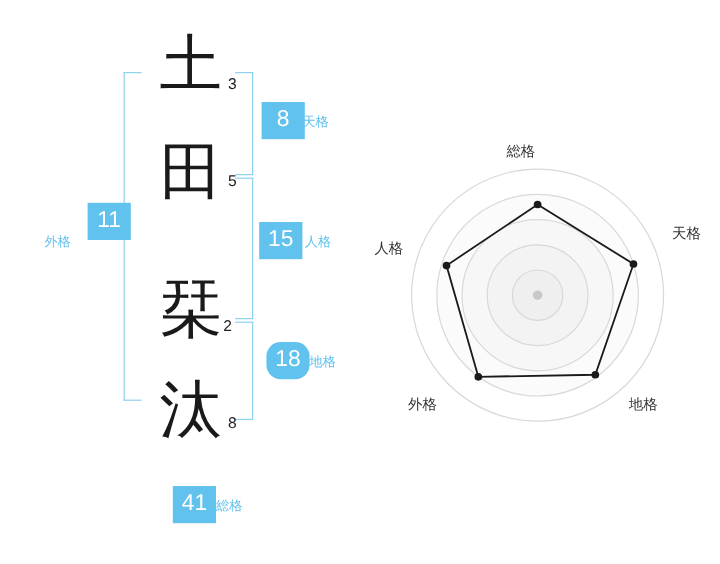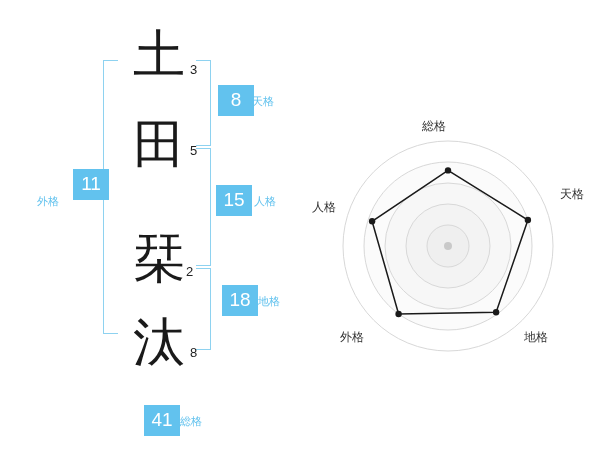--- a/index.html
+++ b/index.html
@@ -72,21 +72,21 @@
     font-size: 11px;
     font-family: "Liberation Sans", sans-serif;
   }
 
   .chip-tenkaku { left: 218px; top: 85px; }
   .lbl-tenkaku  { left: 252px; top: 94px; }
 
   .chip-jinkaku { left: 216px; top: 185px; }
   .lbl-jinkaku  { left: 254px; top: 194px; }
 
-  .chip-chikaku { left: 222px; top: 285px; }
+  .chip-chikaku { left: 222px; top: 285px; border-radius: 12px; }
   .lbl-chikaku  { left: 258px; top: 294px; }
 
   .chip-gaikaku { left: 73px; top: 169px; }
   .lbl-gaikaku  { left: 37px; top: 194px; }
 
   .chip-soukaku { left: 144px; top: 405px; }
   .lbl-soukaku  { left: 180px; top: 414px; }
 
   
   .bracket {

